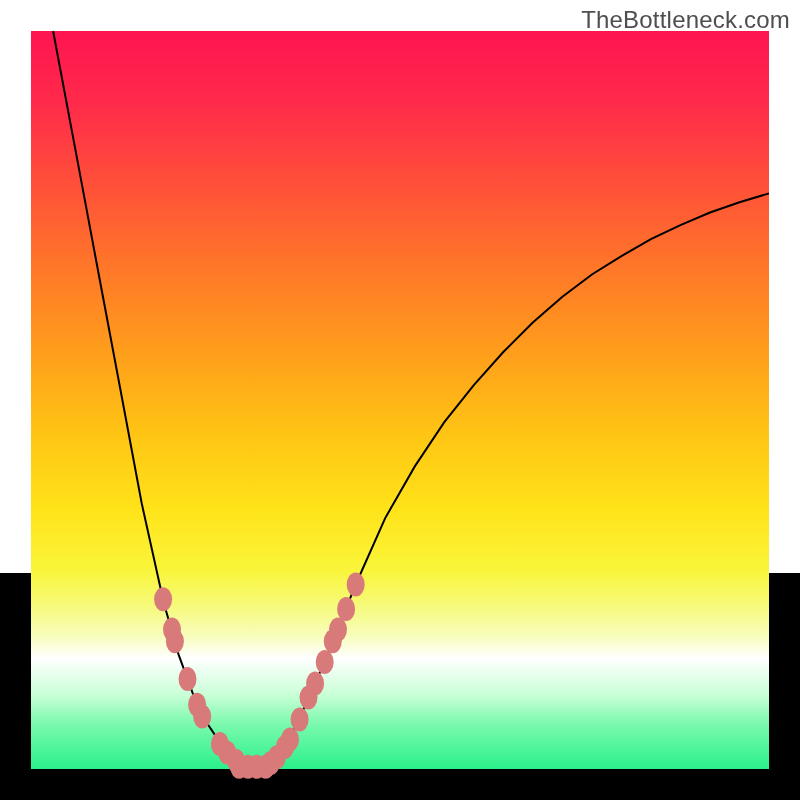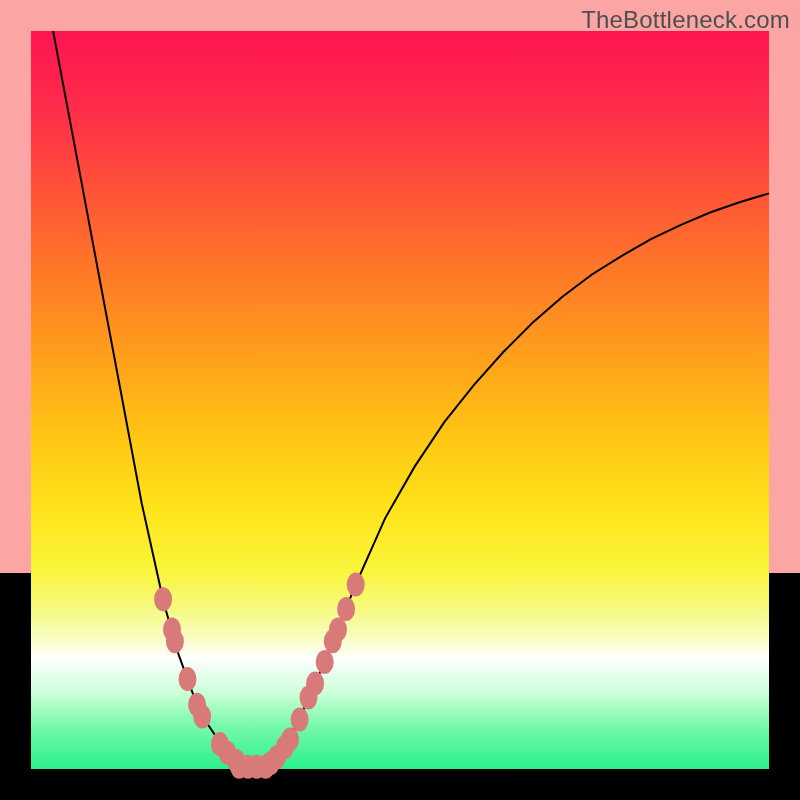--- a/index.html
+++ b/index.html
@@ -8,21 +8,21 @@
     width: 800px;
     height: 800px;
     background: #000;
     font-family: Arial, Helvetica, sans-serif;
     overflow: hidden;
   }
   .frame {
     position: relative;
     width: 800px;
     height: 573px;
-    background: #fca5a5;
+    background: #ffffff;
   }
   .plot {
     position: absolute;
     left: 31px;
     top: 31px;
     width: 738px;
     height: 738px;
     background: linear-gradient(
       to bottom,
       #ff1450 0%,

